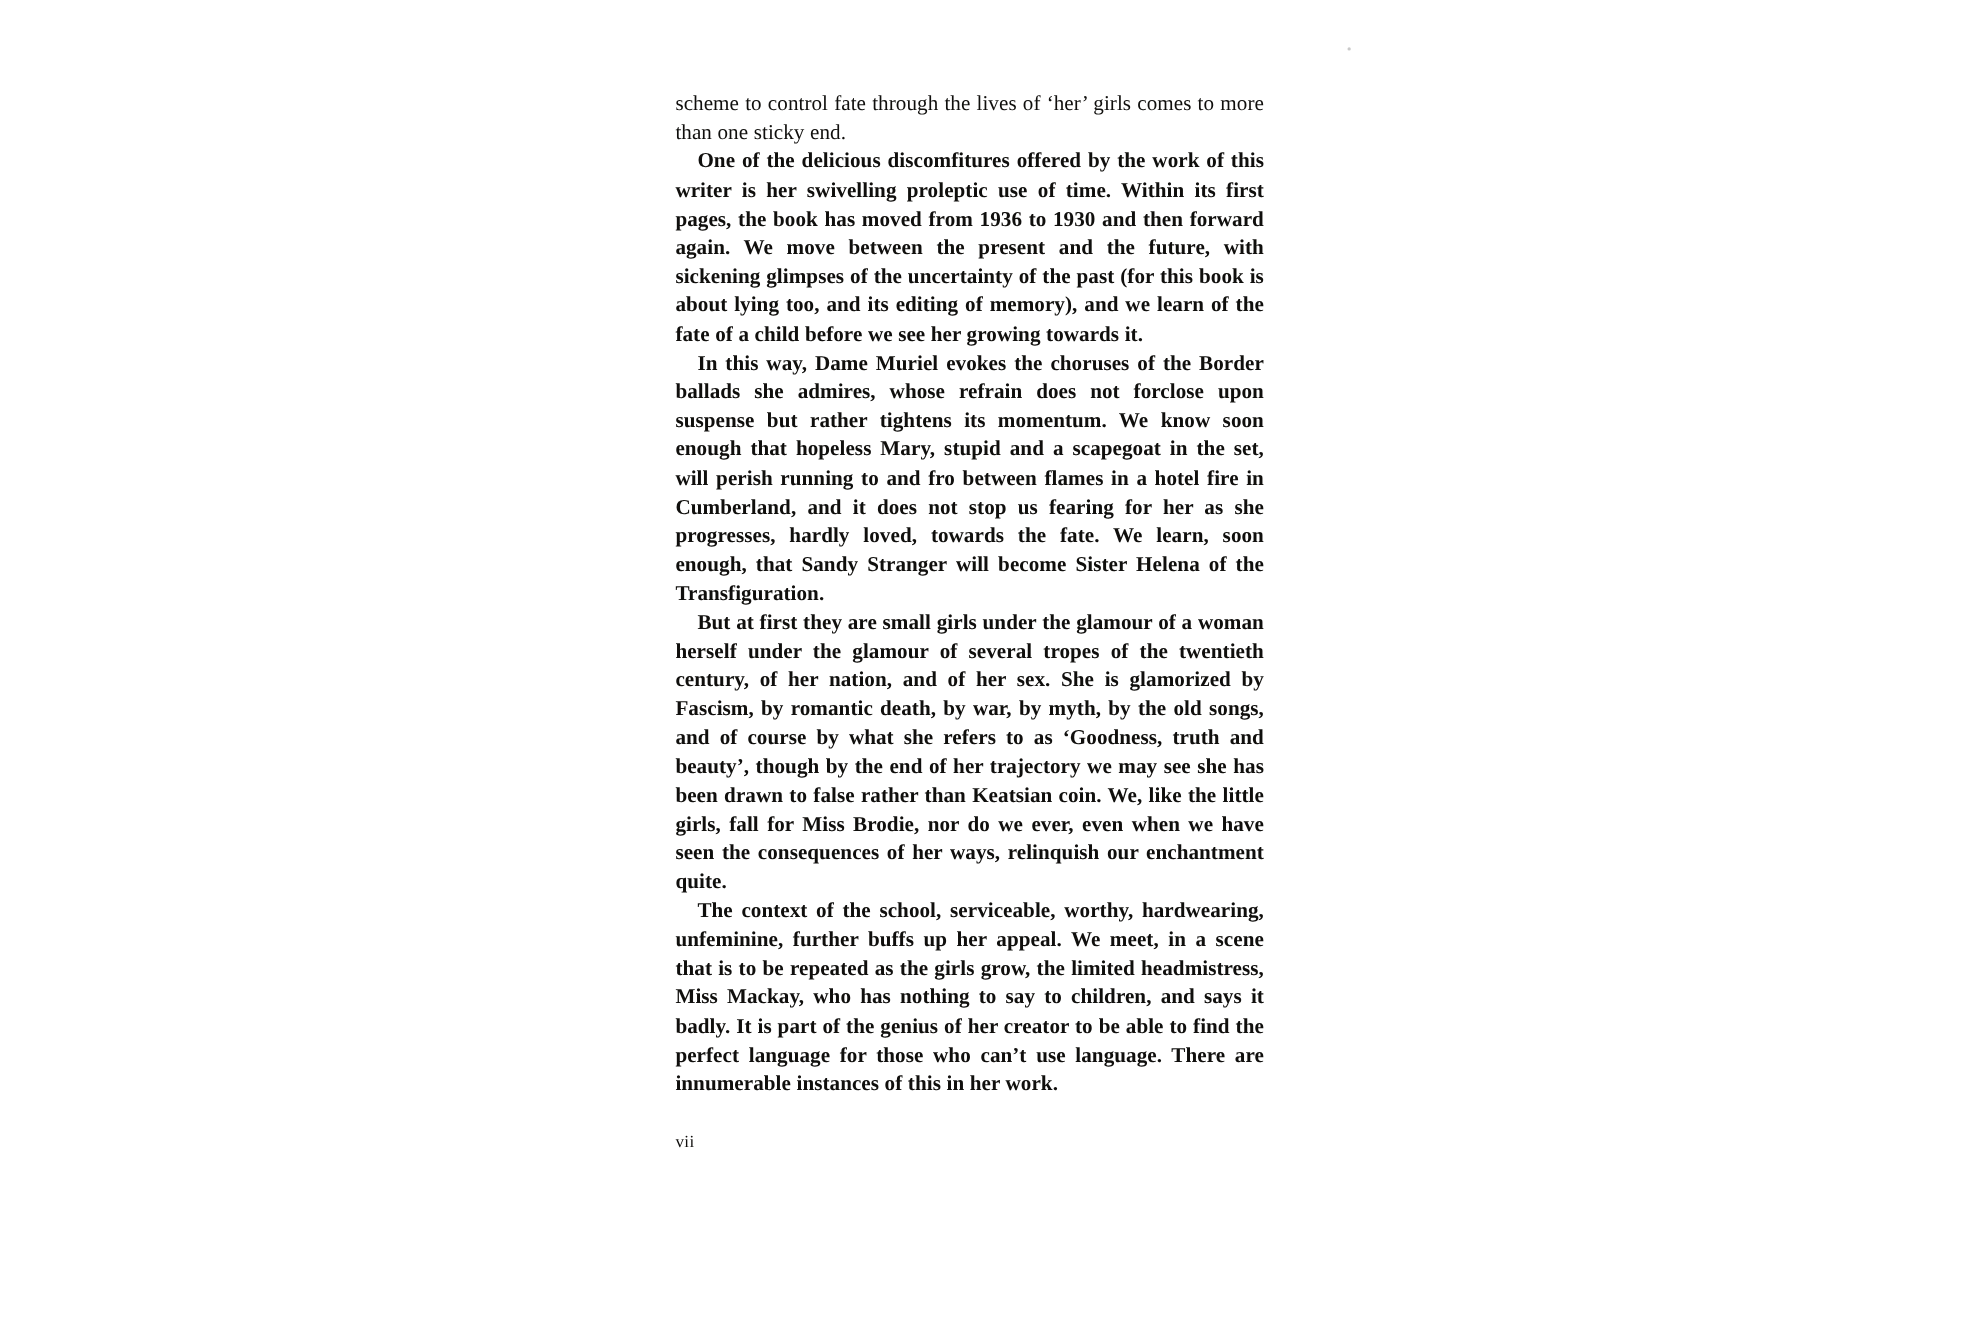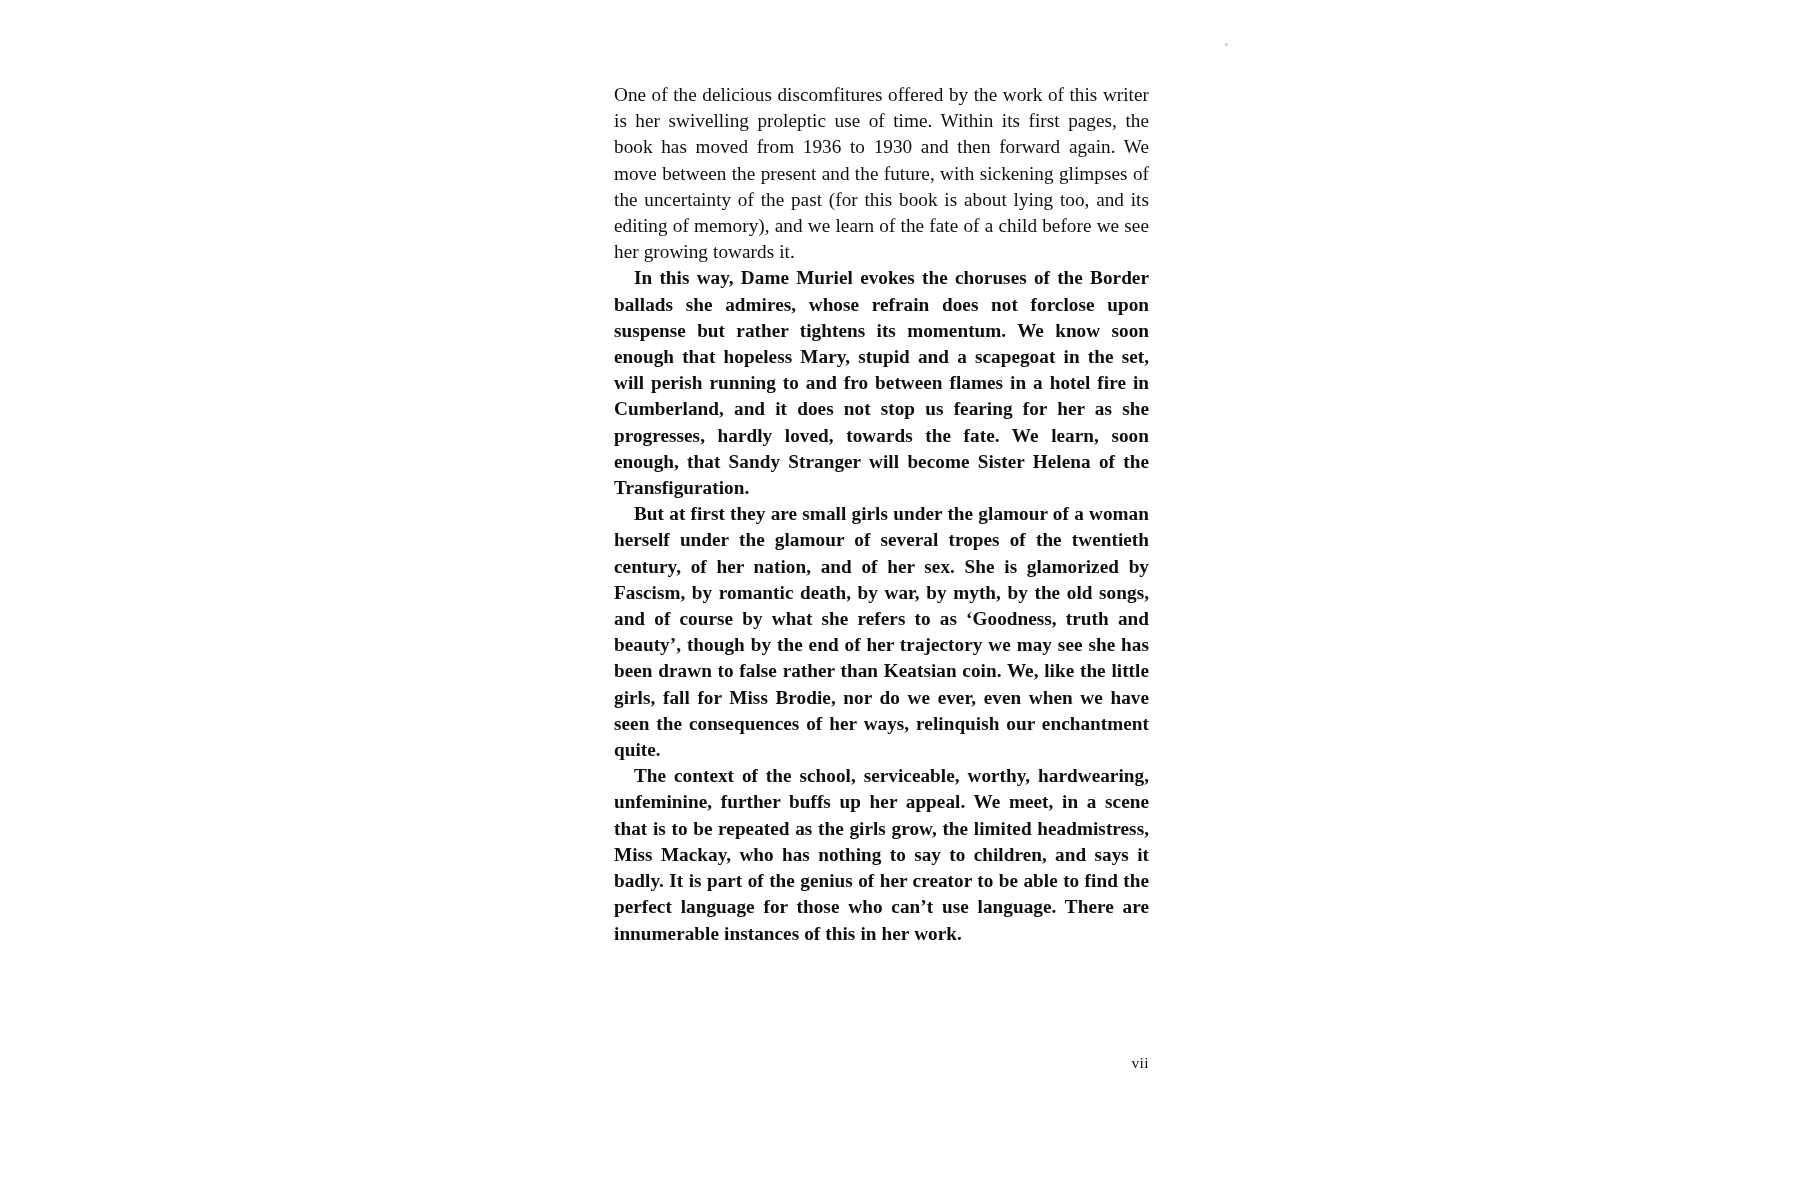--- a/index.html
+++ b/index.html
@@ -49,35 +49,35 @@
   }
   .para + .para {
     text-indent: 20px;
     font-weight: bold;
   }
   .folio {
     position: absolute;
     left: 614px;
     top: 1030px;
     width: 535px;
-    text-align: right;
+    text-align: left;
     font-size: 15.5px;
     color: #100f0d;
     letter-spacing: 0.4px;
-    margin-top: 24px;
   }
 </style>
 </head>
 <body>
 
 <div class="page">
 
   <div class="speck"></div>
 
   <div class="text-column">
+    <p class="para">scheme to control fate through the lives of ‘her’ girls comes to more than one sticky end.</p>
     <p class="para">One of the delicious discomfitures offered by the work of this writer is her swivelling proleptic use of time. Within its first pages, the book has moved from 1936 to 1930 and then forward again. We move between the present and the future, with sickening glimpses of the uncertainty of the past (for this book is about lying too, and its editing of memory), and we learn of the fate of a child before we see her growing towards it.</p>
     <p class="para">In this way, Dame Muriel evokes the choruses of the Border ballads she admires, whose refrain does not forclose upon suspense but rather tightens its momentum. We know soon enough that hopeless Mary, stupid and a scapegoat in the set, will perish running to and fro between flames in a hotel fire in Cumberland, and it does not stop us fearing for her as she progresses, hardly loved, towards the fate. We learn, soon enough, that Sandy Stranger will become Sister Helena of the Transfiguration.</p>
     <p class="para">But at first they are small girls under the glamour of a woman herself under the glamour of several tropes of the twentieth century, of her nation, and of her sex. She is glamorized by Fascism, by romantic death, by war, by myth, by the old songs, and of course by what she refers to as ‘Goodness, truth and beauty’, though by the end of her trajectory we may see she has been drawn to false rather than Keatsian coin. We, like the little girls, fall for Miss Brodie, nor do we ever, even when we have seen the consequences of her ways, relinquish our enchantment quite.</p>
     <p class="para">The context of the school, serviceable, worthy, hardwearing, unfeminine, further buffs up her appeal. We meet, in a scene that is to be repeated as the girls grow, the limited headmistress, Miss Mackay, who has nothing to say to children, and says it badly. It is part of the genius of her creator to be able to find the perfect language for those who can’t use language. There are innumerable instances of this in her work.</p>
   </div>
 
   <div class="folio">vii</div>
 
 </div>
 

